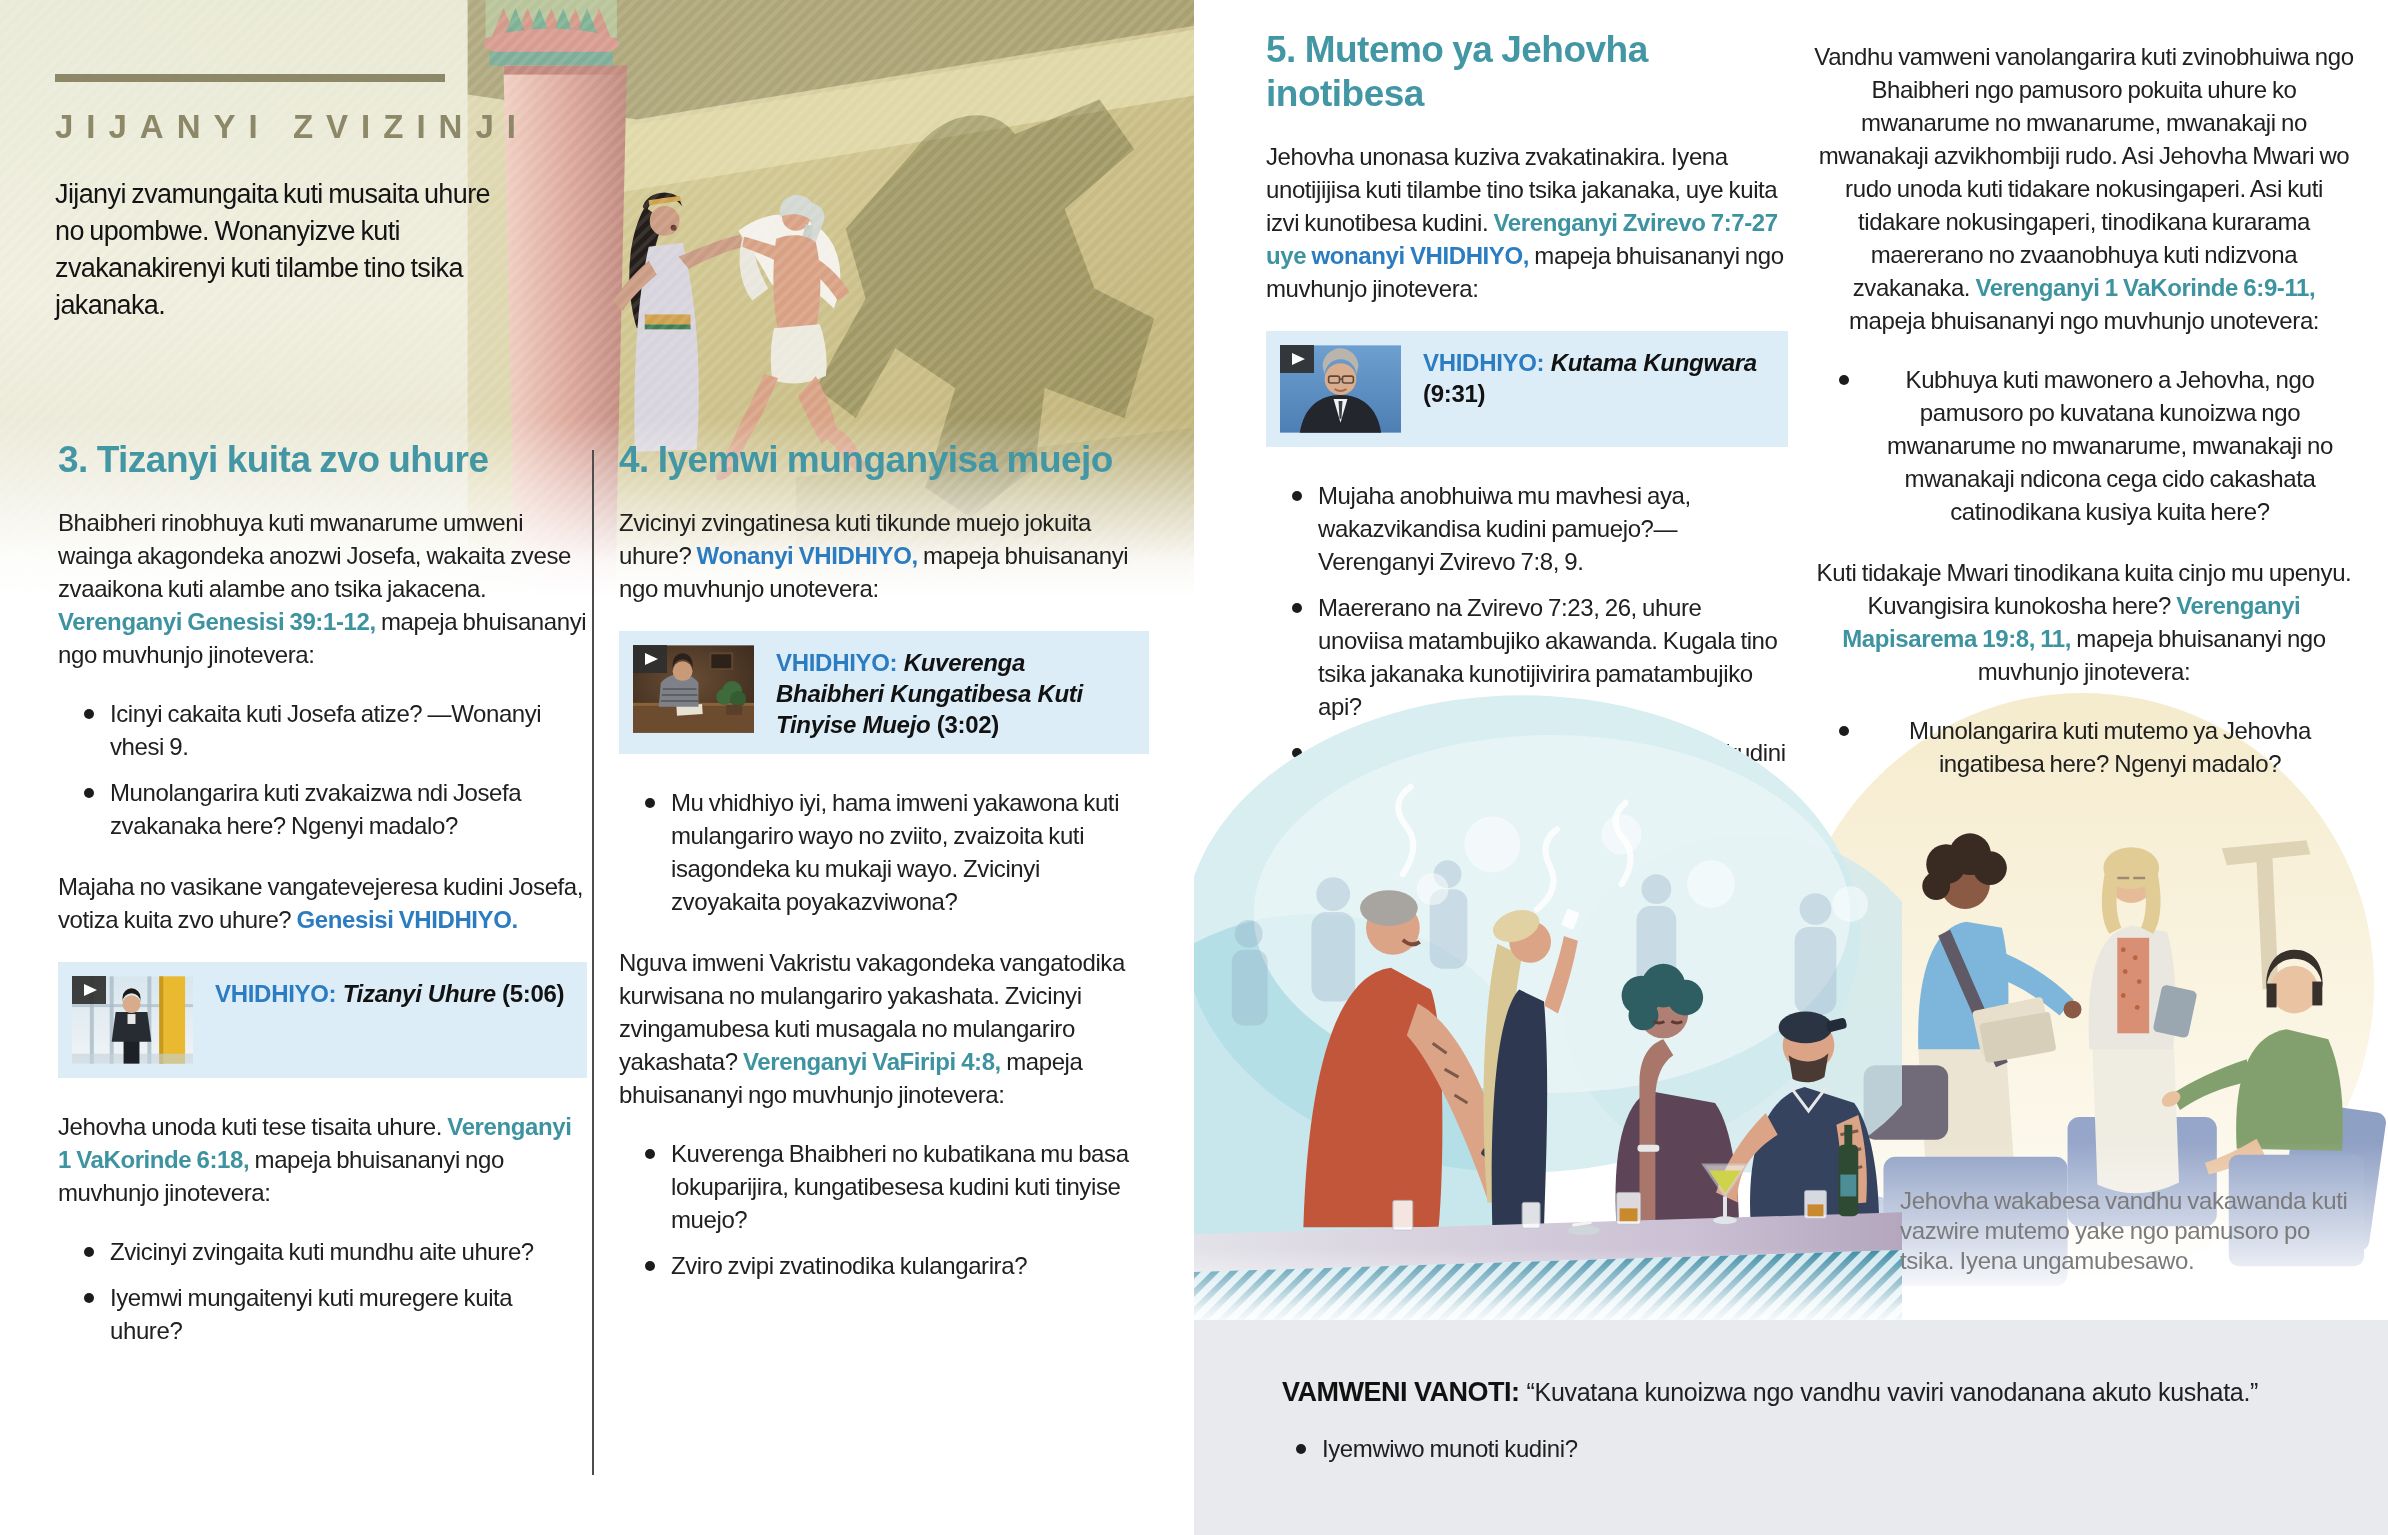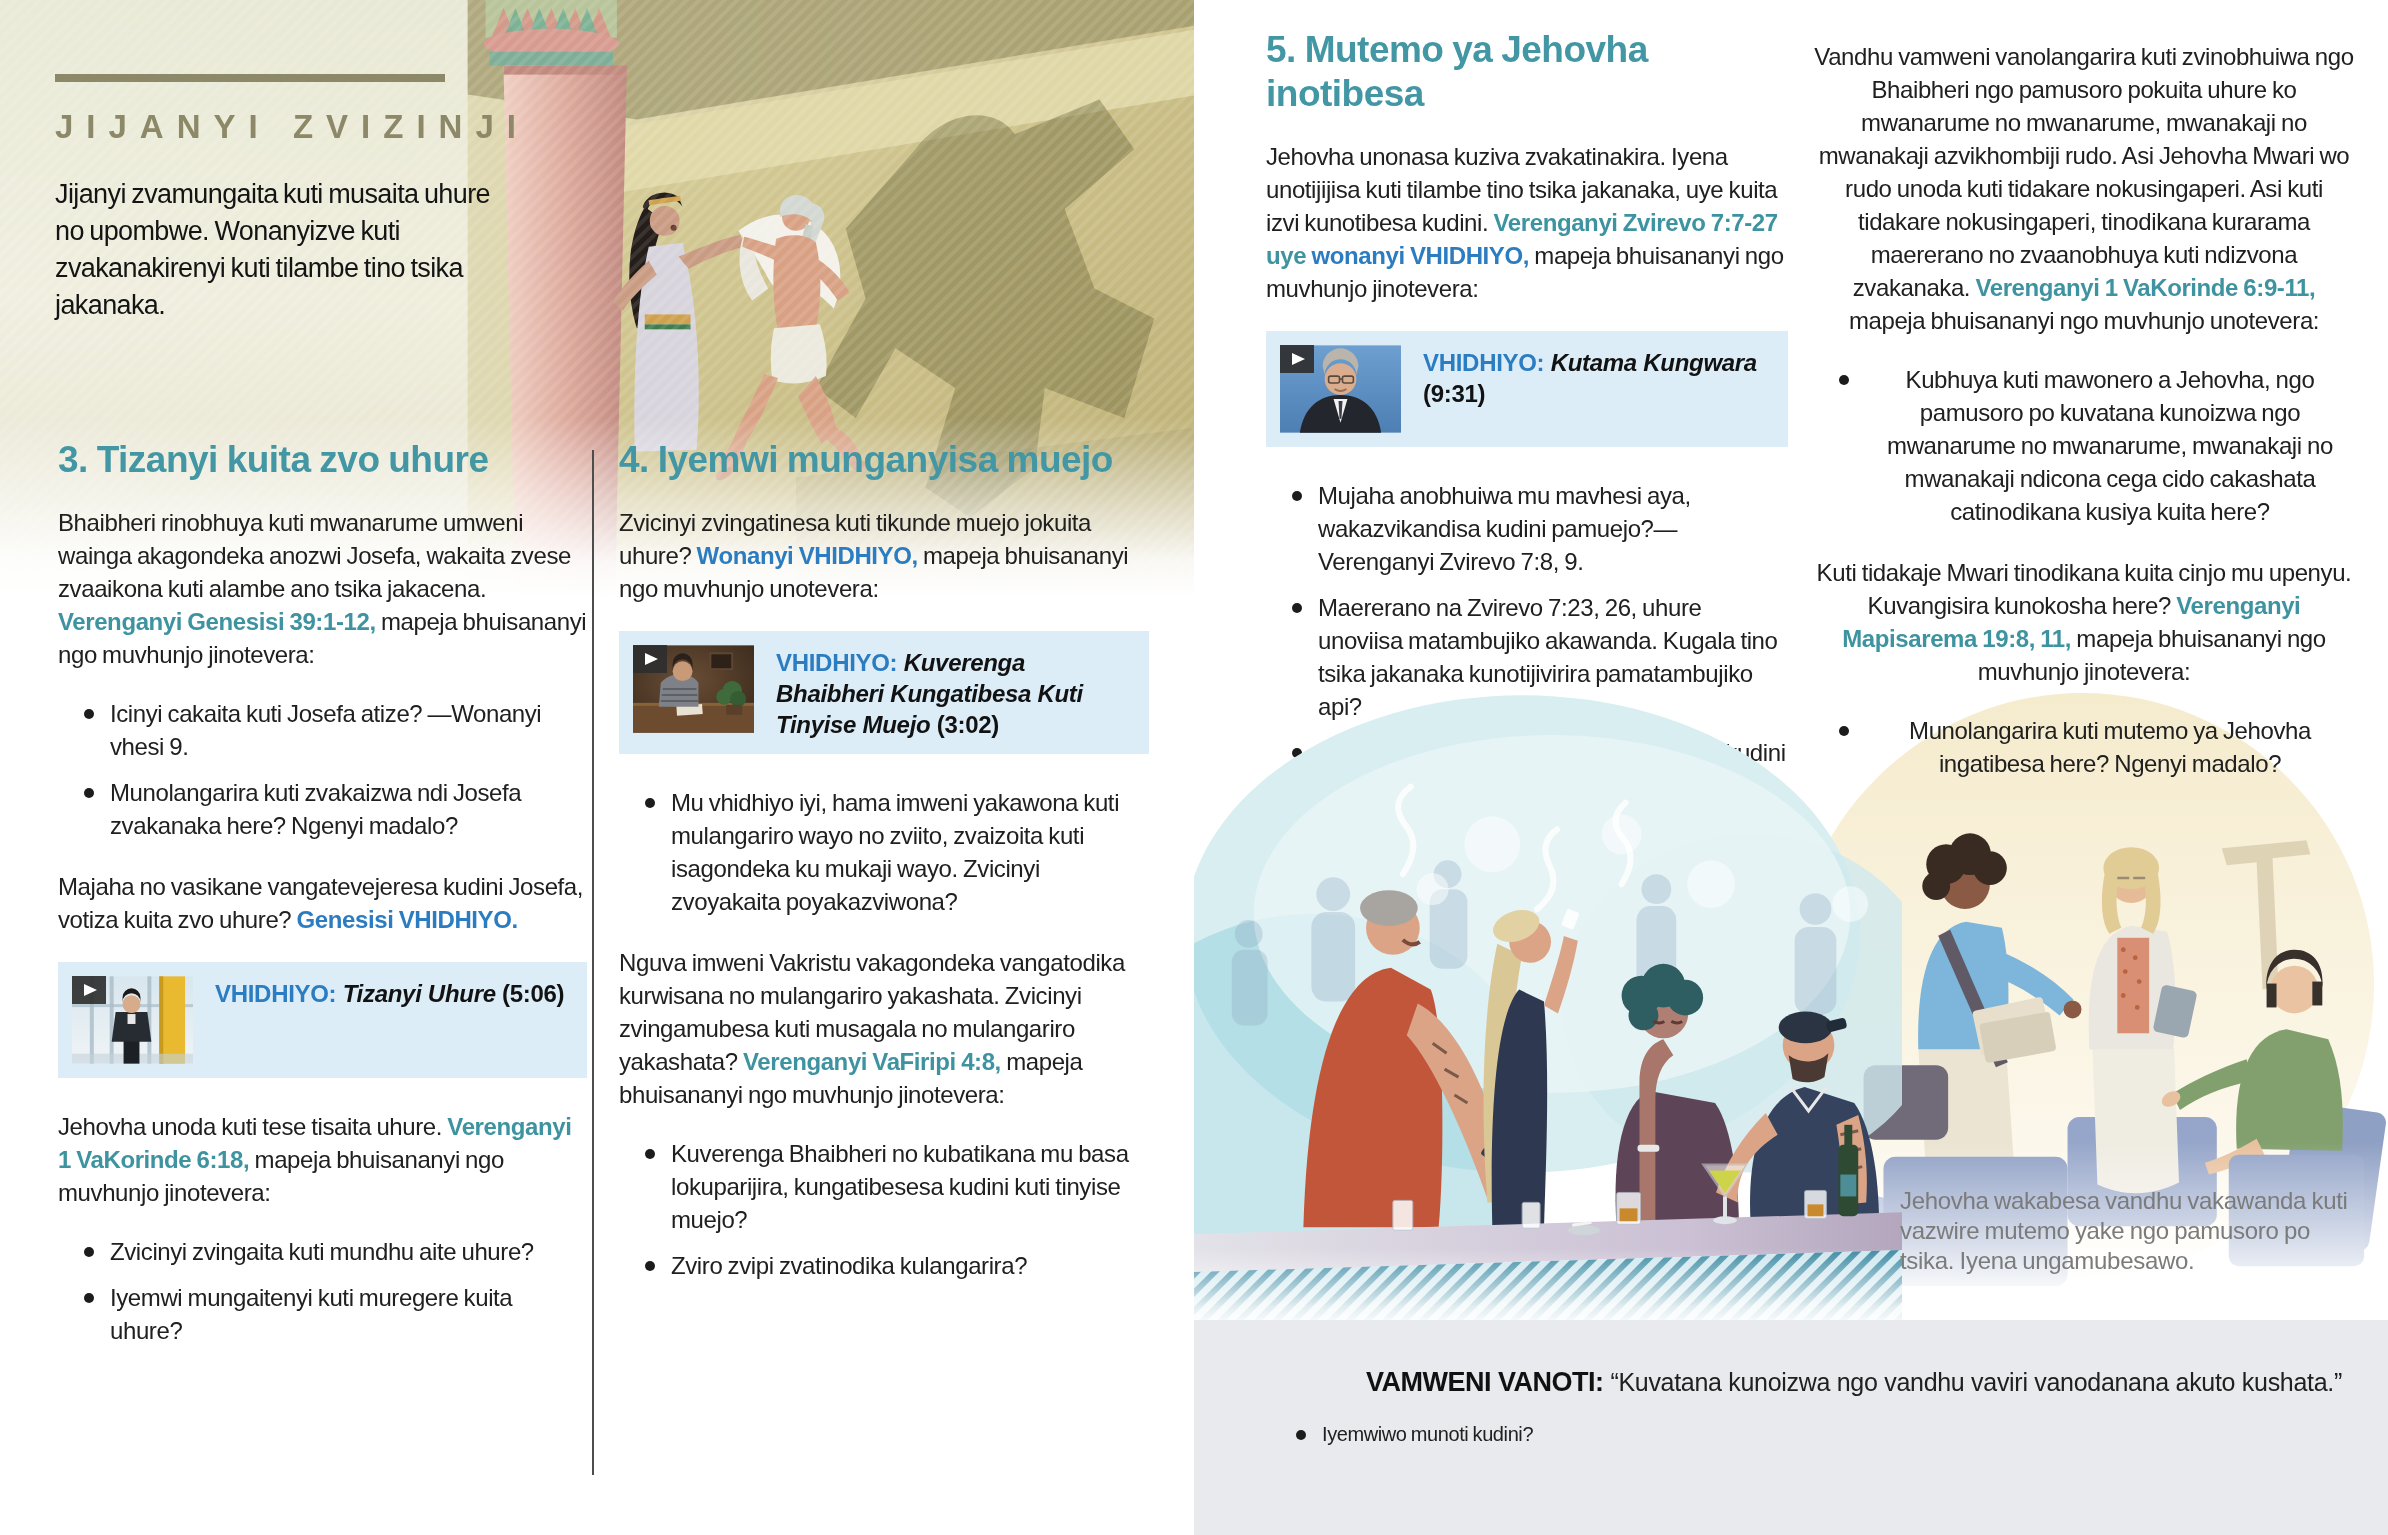--- a/index.html
+++ b/index.html
@@ -77,24 +77,24 @@
   .caption{
     position:absolute;left:706px;top:1186px;width:450px;z-index:6;
     font-size:24px;line-height:30px;color:#7b7b7b;letter-spacing:-0.3px;word-spacing:-1px;font-weight:500;
     margin:0;
   }
   .quote-box{
     position:absolute;left:0;top:1320px;width:1194px;height:215px;
     background:var(--quotebg);z-index:7;box-sizing:border-box;
     padding:40px 40px 0 76px;
   }
-  .quote-line{margin:6px;font-size:25px;line-height:32px;letter-spacing:-0.3px;text-align:right;}
+  .quote-line{margin:12px;font-size:25px;line-height:40px;letter-spacing:-0.3px;}
   .quote-label{font-weight:800;font-size:27px;letter-spacing:-0.5px;color:#111;}
   .quote-box ul.dots{margin-top:20px;}
-  .quote-box ul.dots li{font-size:20px;}
+  .quote-box ul.dots li{font-size:24px;}
 </style>
 </head>
 <body>
 
 <div class="page" id="page-left">
 
   <div class="header-art">
     <svg width="1194" height="597" viewBox="0 0 1200 600" xmlns="http://www.w3.org/2000/svg">
       <defs>
         <linearGradient id="gHead" x1="0" y1="0" x2="1" y2="0">

